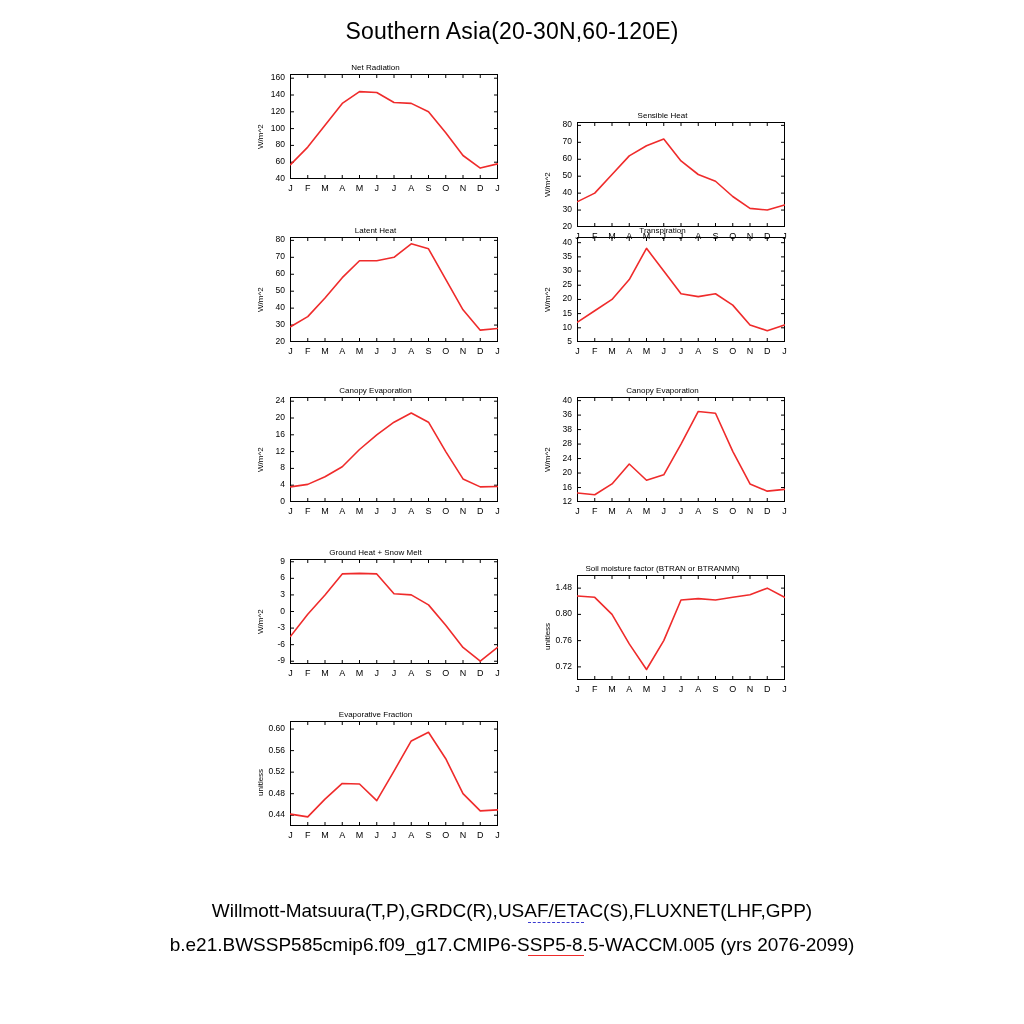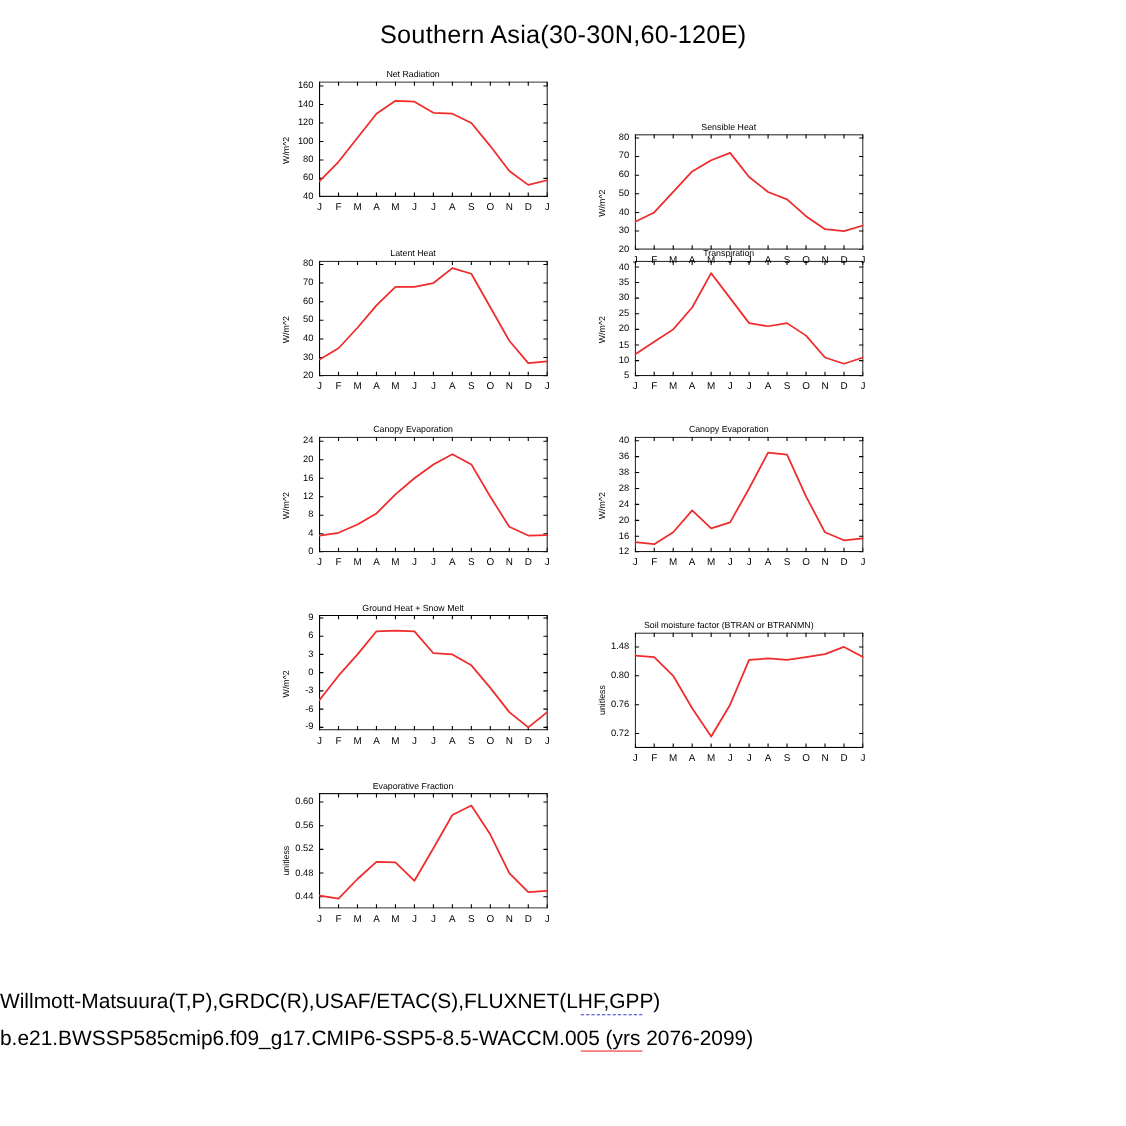--- a/index.html
+++ b/index.html
@@ -74,20 +74,21 @@
     fill: none;
     stroke: #ef2b2b;
     stroke-width: 1.6;
     stroke-linejoin: round;
     stroke-linecap: round;
   }
   .footer {
     position: absolute;
     width: 1024px;
     left: 0;
+    text-align: center;
     font-size: 19px;
   }
   #footer-line1 { top: 900px; }
   #footer-line2 { top: 934px; }
   .legend-dash {
     position: absolute;
     left: 528px;
     top: 922px;
     width: 56px;
     height: 0;
@@ -98,21 +99,21 @@
     left: 528px;
     top: 955px;
     width: 56px;
     height: 0;
     border-top: 1.8px solid #ef2b2b;
   }
 </style>
 </head>
 <body>
 
-<div id="page-title">Southern Asia(30-30N,60-120E)</div>
+<div id="page-title">Southern Asia(20-30N,60-120E)</div>
 
 <div id="panels">
     <div class="panel" style="left: 253px; top: 63px; width: 245px; height: 139px;">
       <div class="panel-title">Net Radiation</div>
       <div class="ylabel" style="left: 3px; top: 85.5px;">W/m^2</div>
       <div class="plot-wrap" style="left: 37px;">
         <svg width="208" height="105">
           <rect x="0.5" y="0.5" width="207" height="104" class="frame"></rect>
           <line x1="0.5" y1="105" x2="0.5" y2="101" class="tickmark"></line>
           <line x1="0.5" y1="0" x2="0.5" y2="4" class="tickmark"></line>

